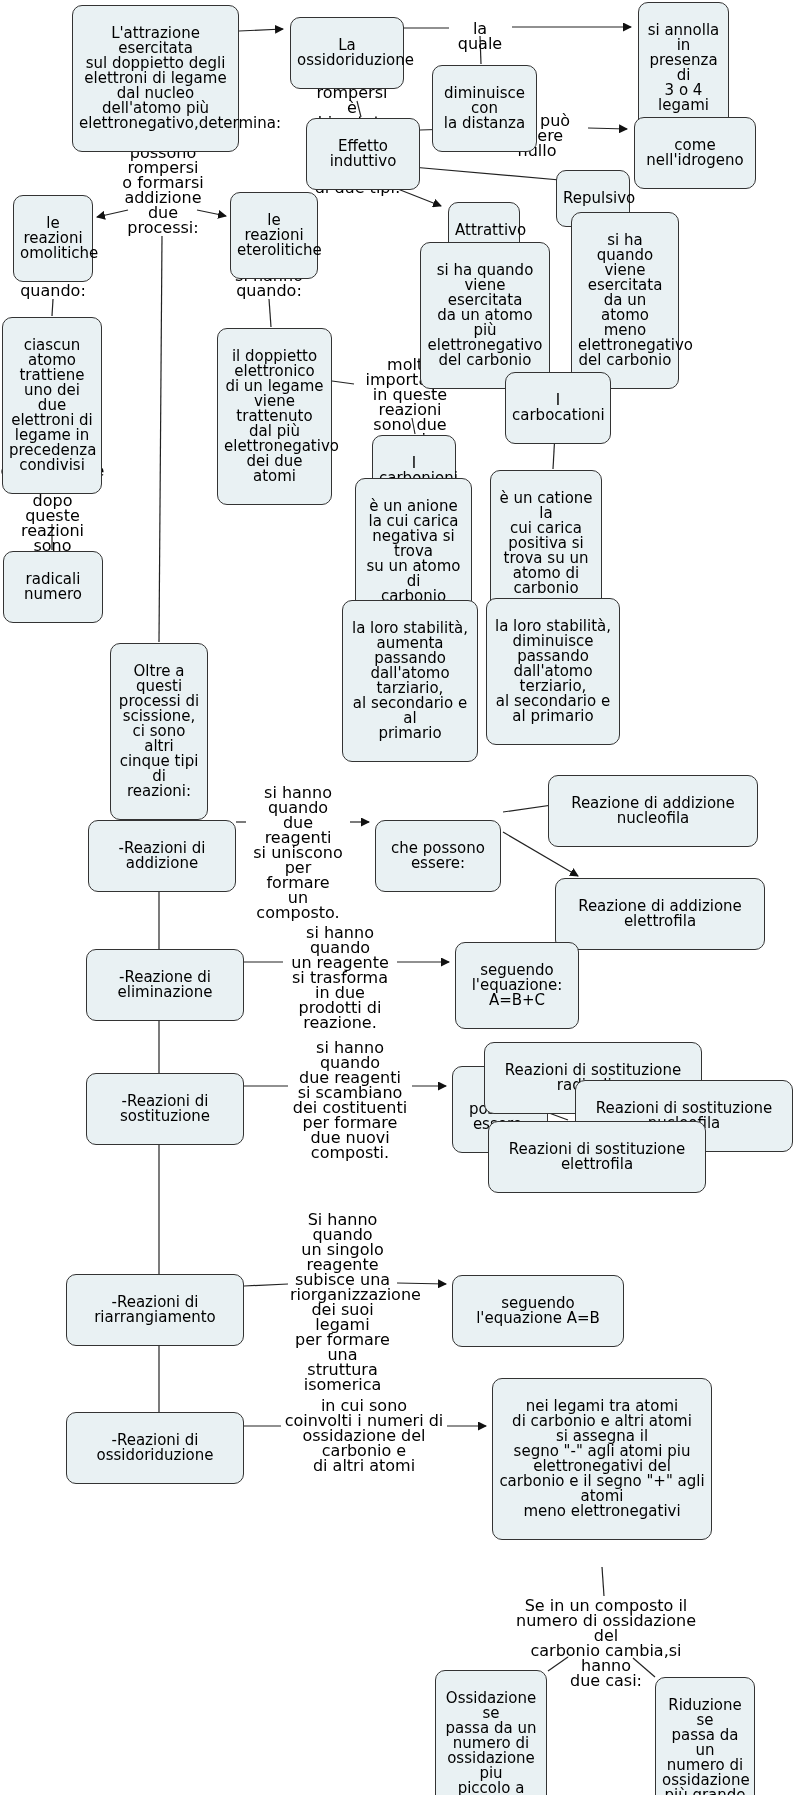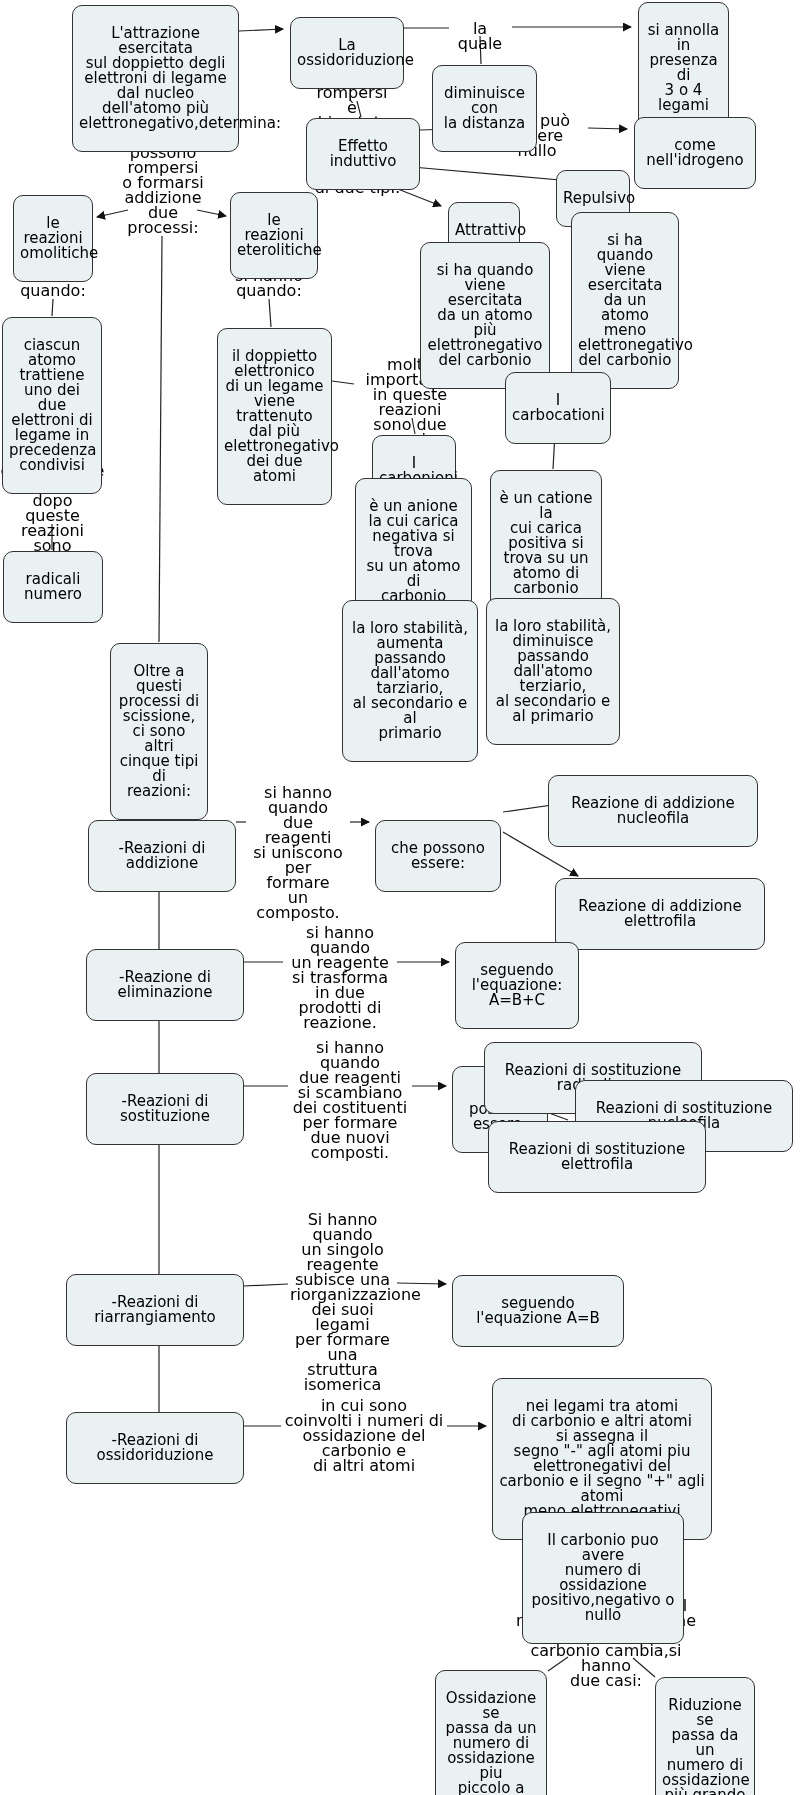--- a/index.html
+++ b/index.html
@@ -182,23 +182,20 @@
   <div class="node" style="left:66px;top:1274px;width:178px">-Reazioni di riarrangiamento</div>
   <div class="node" style="left:452px;top:1275px;width:172px">seguendo l'equazione A=B</div>
   <div class="node" style="left:66px;top:1412px;width:178px">-Reazioni di ossidoriduzione</div>
   <div class="node" style="left:492px;top:1378px;width:220px">nei legami tra atomi
 di carbonio e altri atomi
 si assegna il
 segno "-" agli atomi piu
 elettronegativi del
 carbonio e il segno "+" agli atomi
 meno elettronegativi</div>
-  <div class="node" style="left:522px;top:1512px;width:162px">Il carbonio puo avere
-numero di ossidazione
-positivo,negativo o nullo</div>
   <div class="node" style="left:435px;top:1670px;width:112px">Ossidazione se
 passa da un
 numero di
 ossidazione piu
 piccolo a uno
 più grande</div>
   <div class="node" style="left:655px;top:1677px;width:100px">Riduzione se
 passa da un
 numero di
 ossidazione

